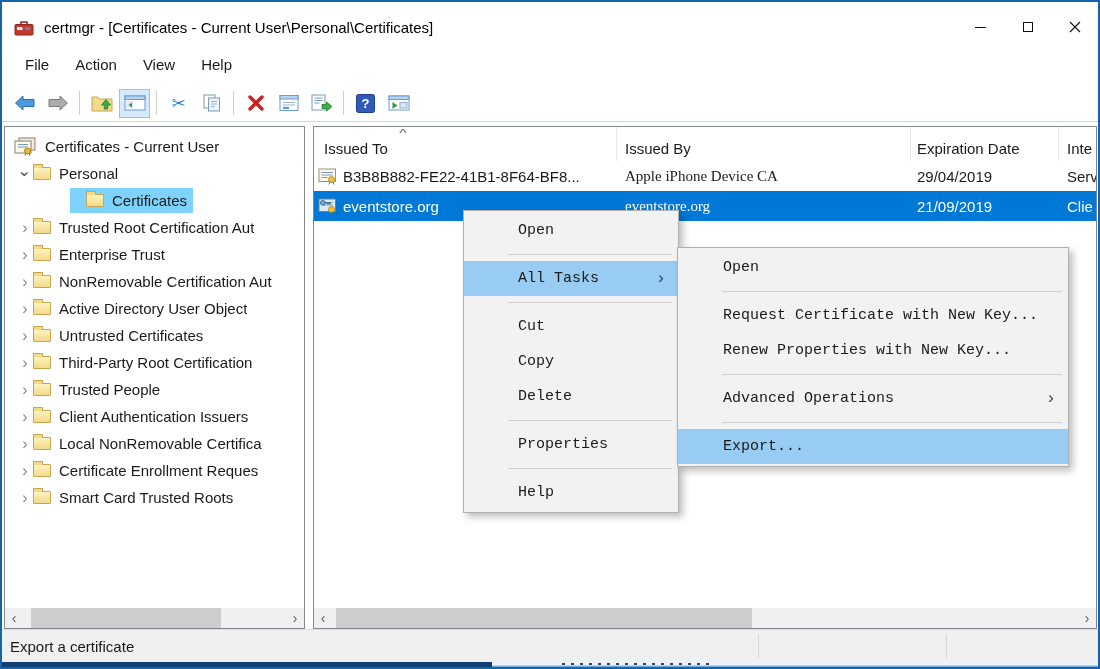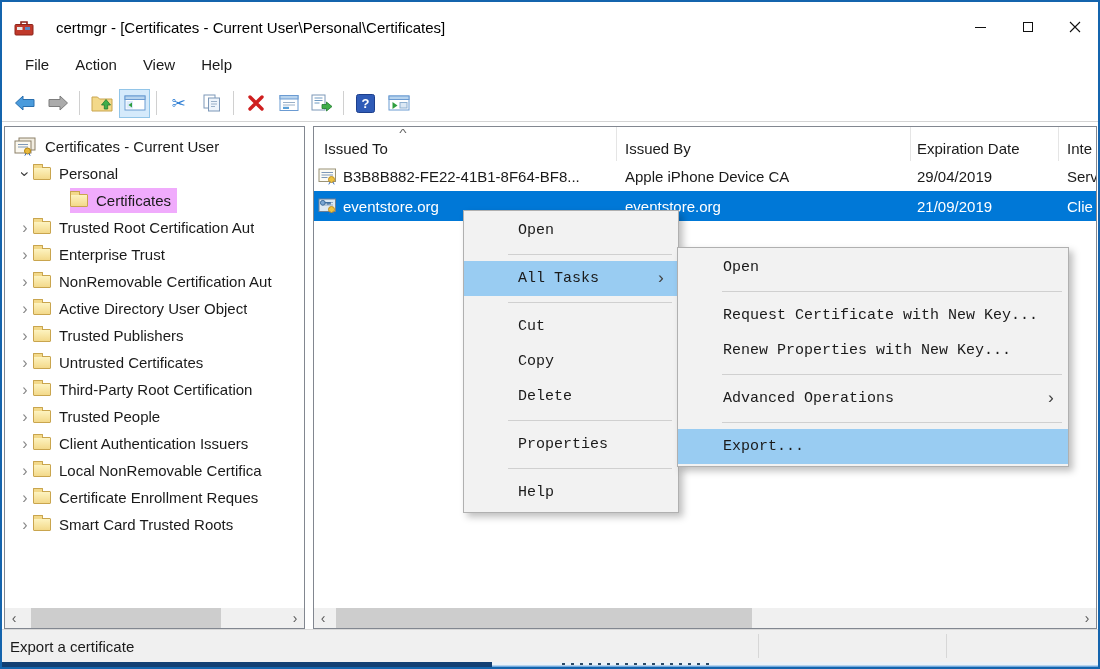--- a/index.html
+++ b/index.html
@@ -11,21 +11,21 @@
     -webkit-font-smoothing:antialiased;
   }
   .window {
     position:absolute; inset:0;
     border:2px solid #1464ad; background:#fff;
   }
 
   
   .titlebar { height:50px; display:flex; align-items:center; background:#fff; }
   .app-icon { margin-left:12px; display:flex; }
-  .title-text { margin-left:22px; font-size:15px; color:#000; white-space:nowrap; }
+  .title-text { margin-left:10px; font-size:15px; color:#000; white-space:nowrap; }
   .wcontrols { margin-left:auto; display:flex; height:50px; }
   .wbtn { width:47px; height:50px; display:flex; align-items:center; justify-content:center; }
   .glyph-min { width:11px; height:1px; background:#111; display:block; }
   .glyph-max { width:10px; height:10px; border:1px solid #111; display:block; }
 
   
   .menubar { height:33px; display:flex; align-items:flex-start; padding-left:10px; font-size:15px; background:#fff; }
   .mbitem { padding:4px 13px; }
 
   
@@ -50,37 +50,37 @@
   .chev { width:16px; flex:none; color:#8a8a8a; font-size:16px; line-height:16px; text-align:center; }
   .chev.c::before { content:"\203A"; }
   .chev.e::before { content:"\203A"; display:inline-block; transform:rotate(90deg); color:#3c3c3c; }
   .ficon { width:18px; height:13px; flex:none;
     background:linear-gradient(#fdf3c0,#f3d98a); border:1px solid #c9a54e; border-radius:1px;
     position:relative; margin-right:8px; }
   .ficon::before { content:""; position:absolute; top:-4px; left:-1px; width:8px; height:3px;
     background:#f3d98a; border:1px solid #c9a54e; border-bottom:none; border-radius:1px 1px 0 0; }
   .trow .sicon { margin-right:8px; display:flex; flex:none; }
   .tlabel { overflow:hidden; }
-  .selbox { display:flex; align-items:center; background:#f0abfc; height:25px; padding:0 6px 0 0; }
+  .selbox { display:flex; align-items:center; background:#7dd3fc; height:25px; padding:0 6px 0 16px; }
 
   
   .lheader { height:34px; display:flex; font-size:15px; position:relative; background:#fff; }
   .hcell { border-right:1px solid #e5e5e5; display:flex; align-items:center; padding-top:8px; overflow:hidden; white-space:nowrap; }
   .hc1 { width:303px; padding-left:10px; }
   .hc2 { width:294px; padding-left:8px; }
   .hc3 { width:148px; padding-left:6px;text-align:center; }
   .hc4 { flex:1; padding-left:8px; border-right:none; }
   .sortmark { position:absolute; left:86px; top:-1px; font-size:12px; color:#666;
     transform:scale(1.3,0.9); }
   .lrow { height:30px; display:flex; align-items:center; font-size:15px; white-space:nowrap; }
   .lrow.selected { background:#0078d7; color:#fff; }
   .lc { overflow:hidden; white-space:nowrap; flex:none; }
   .lc1 { width:303px; padding-left:4px; display:flex; align-items:center; }
   .lc1 .cicon { margin-right:5px; flex:none; display:flex; }
-  .lc2 { width:294px; padding-left:8px; }
+  .lc2 { width:294px; padding-left:8px;font-family:Liberation Serif, serif; }
   .lc3 { width:148px; padding-left:6px; }
   .lc4 { flex:1; padding-left:8px; }
 
   
   .hscroll { position:absolute; left:0; right:0; bottom:0; height:20px; background:#f0f0f0; }
   .sarrow { position:absolute; top:0; width:18px; height:20px; display:flex; align-items:center; justify-content:center;
     color:#5a5a5a; font-size:14px; }
   .sarrow.left { left:0; } .sarrow.right { right:0; }
   .sarrow.left::before { content:"\2039"; } .sarrow.right::before { content:"\203A"; }
   .sthumb { position:absolute; top:0; height:20px; background:#cdcdcd; }
@@ -293,25 +293,20 @@
           <span class="tlabel">NonRemovable Certification Aut</span>
         </div>
         <div class="trow d1">
           <span class="chev c"></span>
           <span class="ficon"></span>
           <span class="tlabel">Active Directory User Object</span>
         </div>
         <div class="trow d1">
           <span class="chev c"></span>
           <span class="ficon"></span>
-          <span class="tlabel">Trusted Publishers</span>
-        </div>
-        <div class="trow d1">
-          <span class="chev c"></span>
-          <span class="ficon"></span>
           <span class="tlabel">Untrusted Certificates</span>
         </div>
         <div class="trow d1">
           <span class="chev c"></span>
           <span class="ficon"></span>
           <span class="tlabel">Third-Party Root Certification</span>
         </div>
         <div class="trow d1">
           <span class="chev c"></span>
           <span class="ficon"></span>

